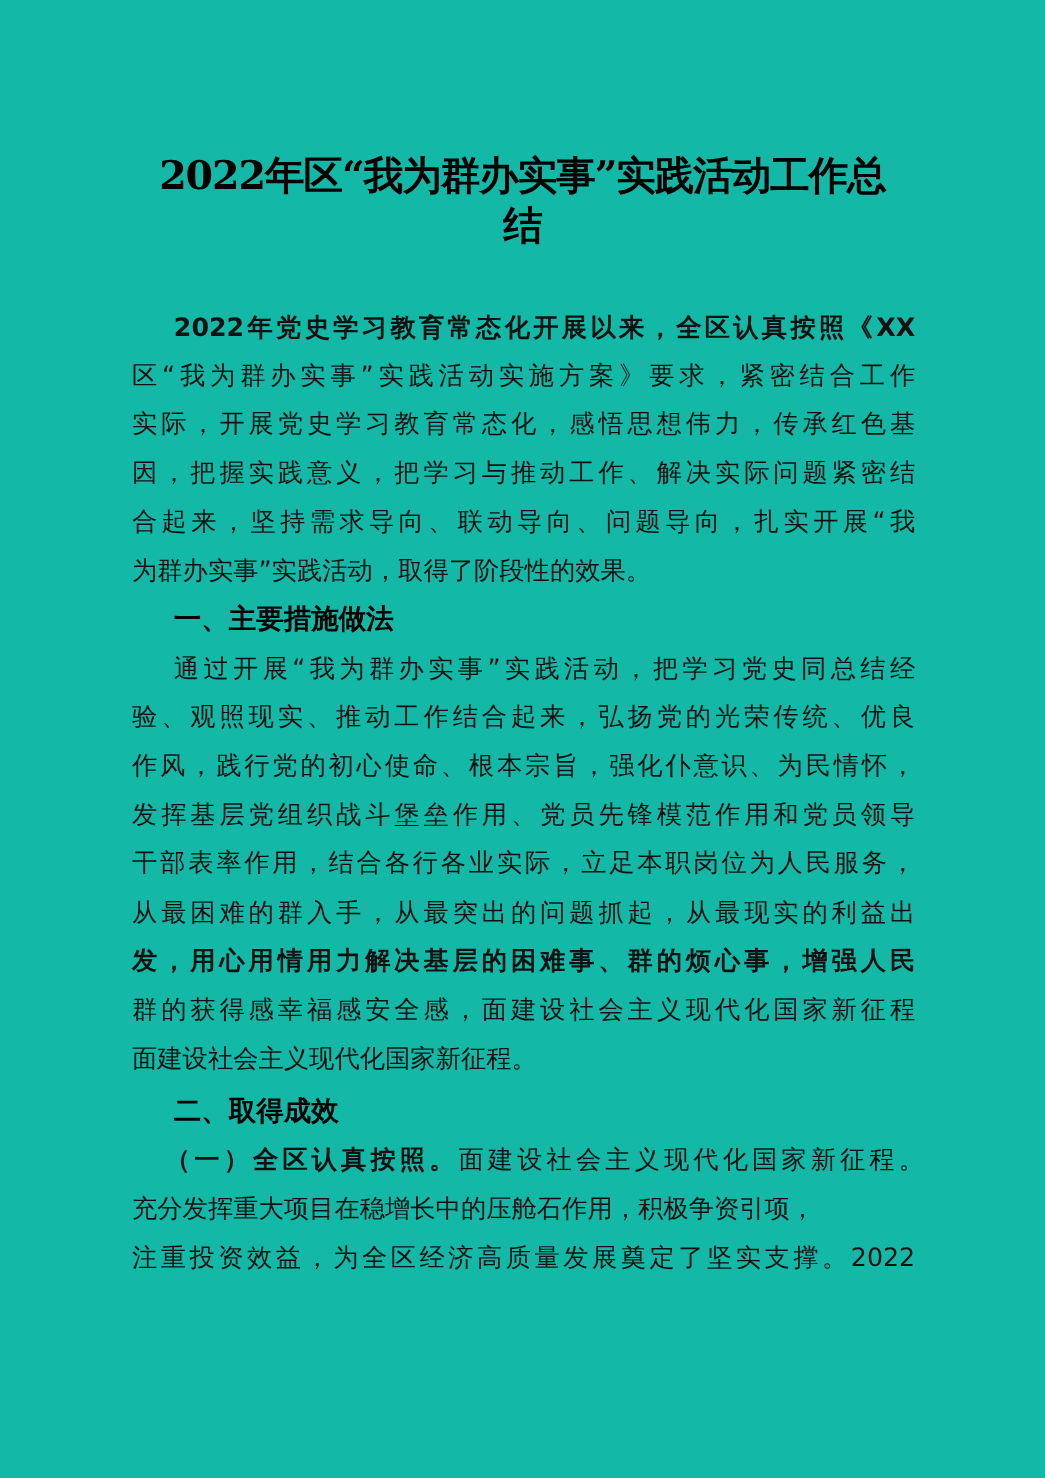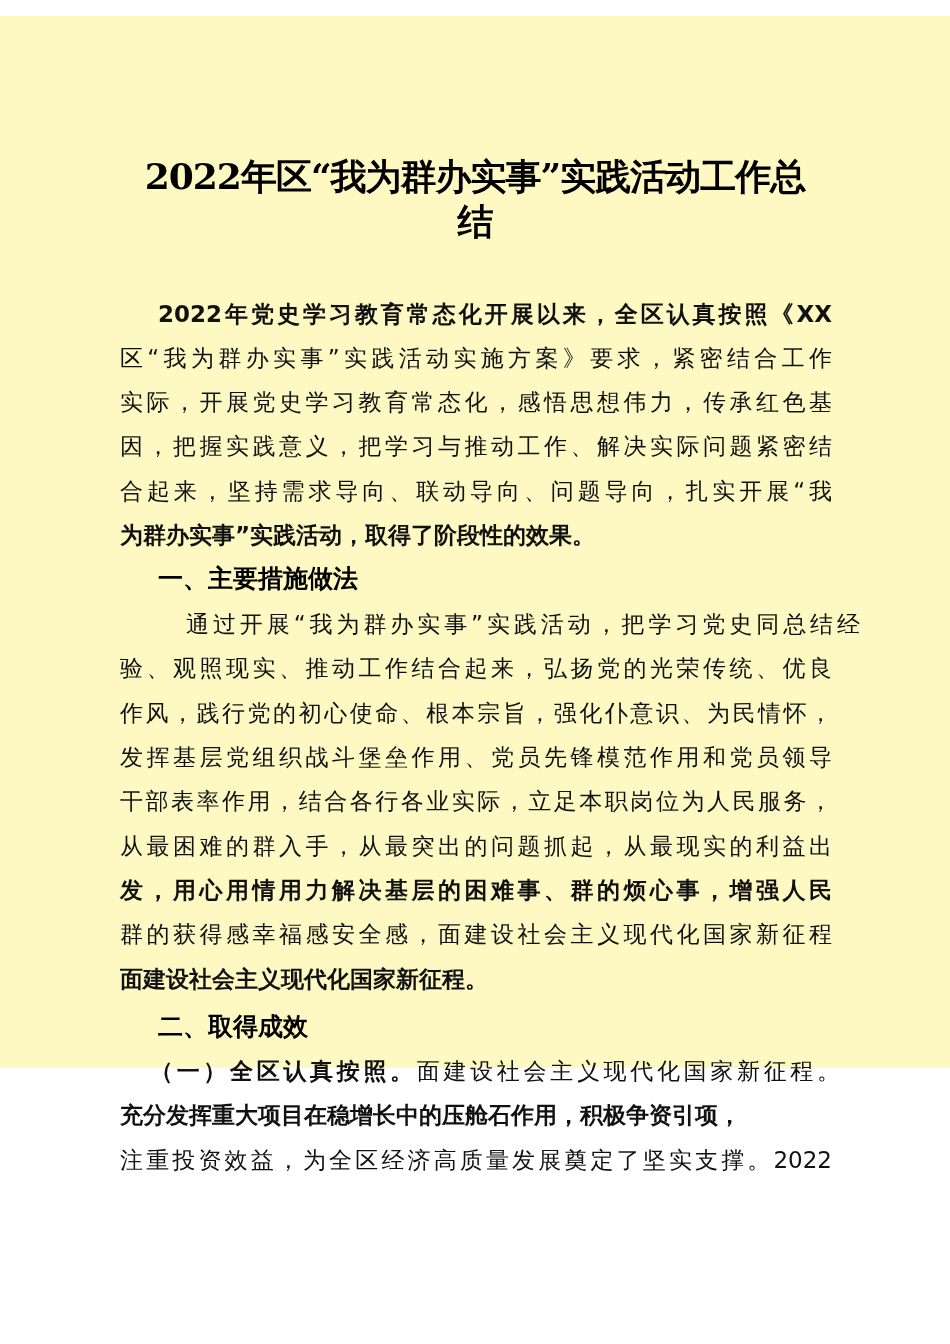--- a/index.html
+++ b/index.html
@@ -1,30 +1,30 @@
 <!DOCTYPE html>
 <html><head>
 <meta charset="utf-8">
 <style>
   html, body { margin: 0; padding: 0; background: #ffffff; }
   body { width: 950px; height: 1344px; position: relative; overflow: hidden; }
-  .page { position: absolute; left: 0; top: 16px; width: 950px; height: 1052px; background: #fef9c3; }
+  .page { position: absolute; left: 0; top: 0; width: 950px; height: 1344px; background: #14b8a6; }
   .title {
     position: absolute; left: 0; width: 950px; text-align: center;
     font-family: "DejaVu Serif", "Liberation Serif", serif;
     font-weight: bold; font-size: 36px; color: #000; line-height: 44px;
     letter-spacing: -1px;
   }
   .line {
     position: absolute; left: 120px; width: 712px; height: 32px;
     font-family: "DejaVu Sans", "Liberation Sans", sans-serif;
     font-size: 23px; color: #111; line-height: 32px;
     white-space: nowrap; text-align: justify; text-align-last: justify;
   }
-  .line.last { text-align-last: left; font-weight: bold; }
+  .line.last { text-align-last: left; }
   .line.indent { left: 158px; width: 674px; }
   .heading {
     position: absolute; left: 158px; height: 32px;
     font-family: "DejaVu Sans", "Liberation Sans", sans-serif;
     font-weight: bold; font-size: 25px; color: #000; line-height: 32px; white-space: nowrap;
   }
   .bold { font-weight: bold; }
 </style>
 </head>
 <body>
@@ -39,21 +39,21 @@
     <div class="line" style="top:326px;">区“我为群办实事”实践活动实施方案》要求，紧密结合工作</div>
     <div class="line" style="top:370px;">实际，开展党史学习教育常态化，感悟思想伟力，传承红色基</div>
     <div class="line" style="top:414px;">因，把握实践意义，把学习与推动工作、解决实际问题紧密结</div>
     <div class="line" style="top:459px;">合起来，坚持需求导向、联动导向、问题导向，扎实开展“我</div>
     <div class="line last" style="top:503px;">为群办实事”实践活动，取得了阶段性的效果。</div>
   </div>
 
   <div class="heading" style="top:547px;">一、主要措施做法</div>
 
   <div>
-    <div class="line indent" style="top:592px;margin-left:28px;">通过开展“我为群办实事”实践活动，把学习党史同总结经</div>
+    <div class="line indent" style="top:592px;">通过开展“我为群办实事”实践活动，把学习党史同总结经</div>
     <div class="line" style="top:636px;">验、观照现实、推动工作结合起来，弘扬党的光荣传统、优良</div>
     <div class="line" style="top:681px;">作风，践行党的初心使命、根本宗旨，强化仆意识、为民情怀，</div>
     <div class="line" style="top:725px;">发挥基层党组织战斗堡垒作用、党员先锋模范作用和党员领导</div>
     <div class="line" style="top:769px;">干部表率作用，结合各行各业实际，立足本职岗位为人民服务，</div>
     <div class="line" style="top:814px;">从最困难的群入手，从最突出的问题抓起，从最现实的利益出</div>
     <div class="line" style="top:858px;font-weight:bold;">发，用心用情用力解决基层的困难事、群的烦心事，增强人民</div>
     <div class="line" style="top:902px;">群的获得感幸福感安全感，面建设社会主义现代化国家新征程</div>
     <div class="line last" style="top:947px;">面建设社会主义现代化国家新征程。</div>
   </div>
 

